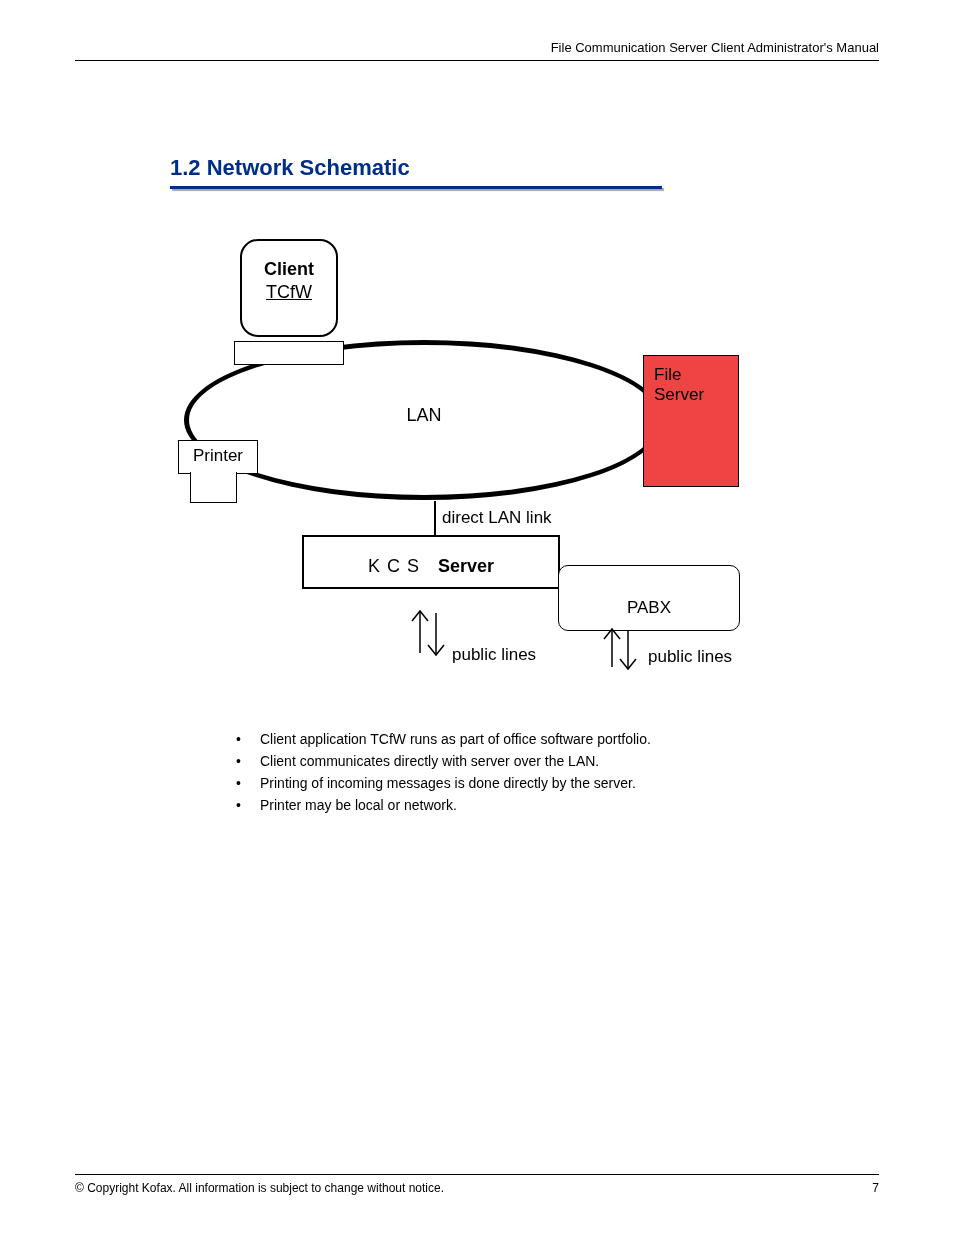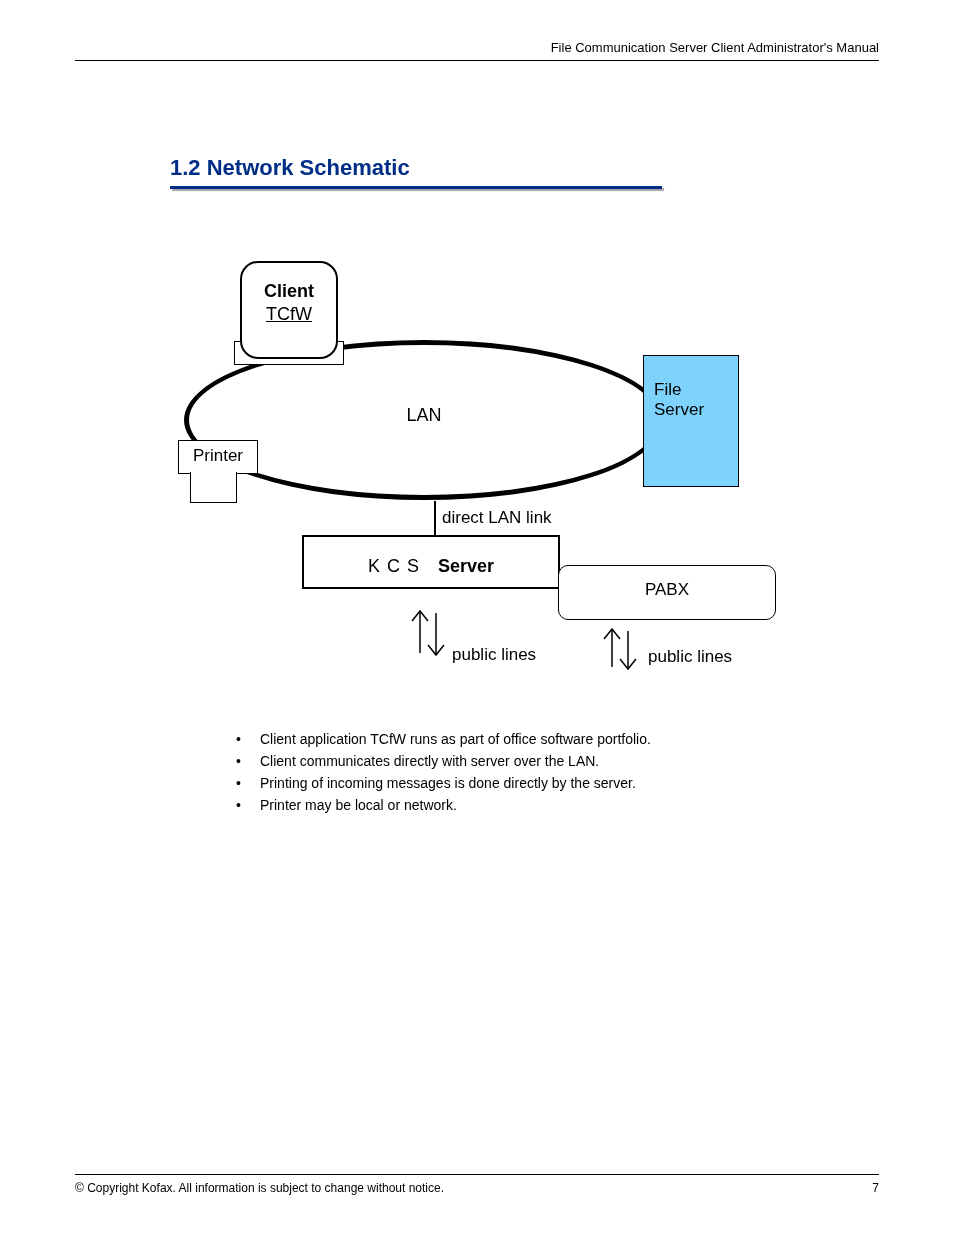--- a/index.html
+++ b/index.html
@@ -76,21 +76,20 @@
     position: absolute;
     left: 70px;
     top: 24px;
     width: 98px;
     height: 98px;
     border: 2px solid #000;
     border-radius: 18px;
     background: #fff;
     text-align: center;
     box-sizing: border-box;
-    margin-top: 22px;
   }
   .client-box .l1 {
     margin-top: 18px;
     font-size: 18px;
     font-weight: bold;
   }
   .client-box .l2 {
     margin-top: 2px;
     font-size: 18px;
     text-decoration: underline;
@@ -128,24 +127,24 @@
     background: #fff;
   }
   
   .fileserver-box {
     position: absolute;
     left: 473px;
     top: 140px;
     width: 96px;
     height: 132px;
     border: 1px solid #000;
-    background: #7dd3fc;
-    box-sizing: border-box;
-    font-size: 17px;
-    padding: 24px 10px;
+    background: #ef4444;
+    box-sizing: border-box;
+    font-size: 17px;
+    padding: 9px 10px;
   }
   
   .lan-ellipse {
     position: absolute;
     left: 14px;
     top: 125px;
     width: 480px;
     height: 160px;
     border: 5px solid #000;
     border-radius: 50%;
@@ -188,28 +187,28 @@
     font-size: 18px;
     line-height: 58px;
     letter-spacing: 1px;
   }
   .kcs-box .kcs-bold { font-weight: bold; letter-spacing: 0; }
   
   .pabx-box {
     position: absolute;
     left: 388px;
     top: 350px;
-    width: 218px;
+    width: 182px;
     height: 55px;
     border: 1px solid #000;
     border-radius: 10px;
     background: #fff;
     box-sizing: border-box;
     font-size: 17px;
-    padding: 14px 20px;
+    padding: 32px 20px;
     text-align: center;
   }
   
   .arrow-pair {
     position: absolute;
     width: 40px;
     height: 60px;
   }
   .arrow-pair svg {
     width: 40px;

